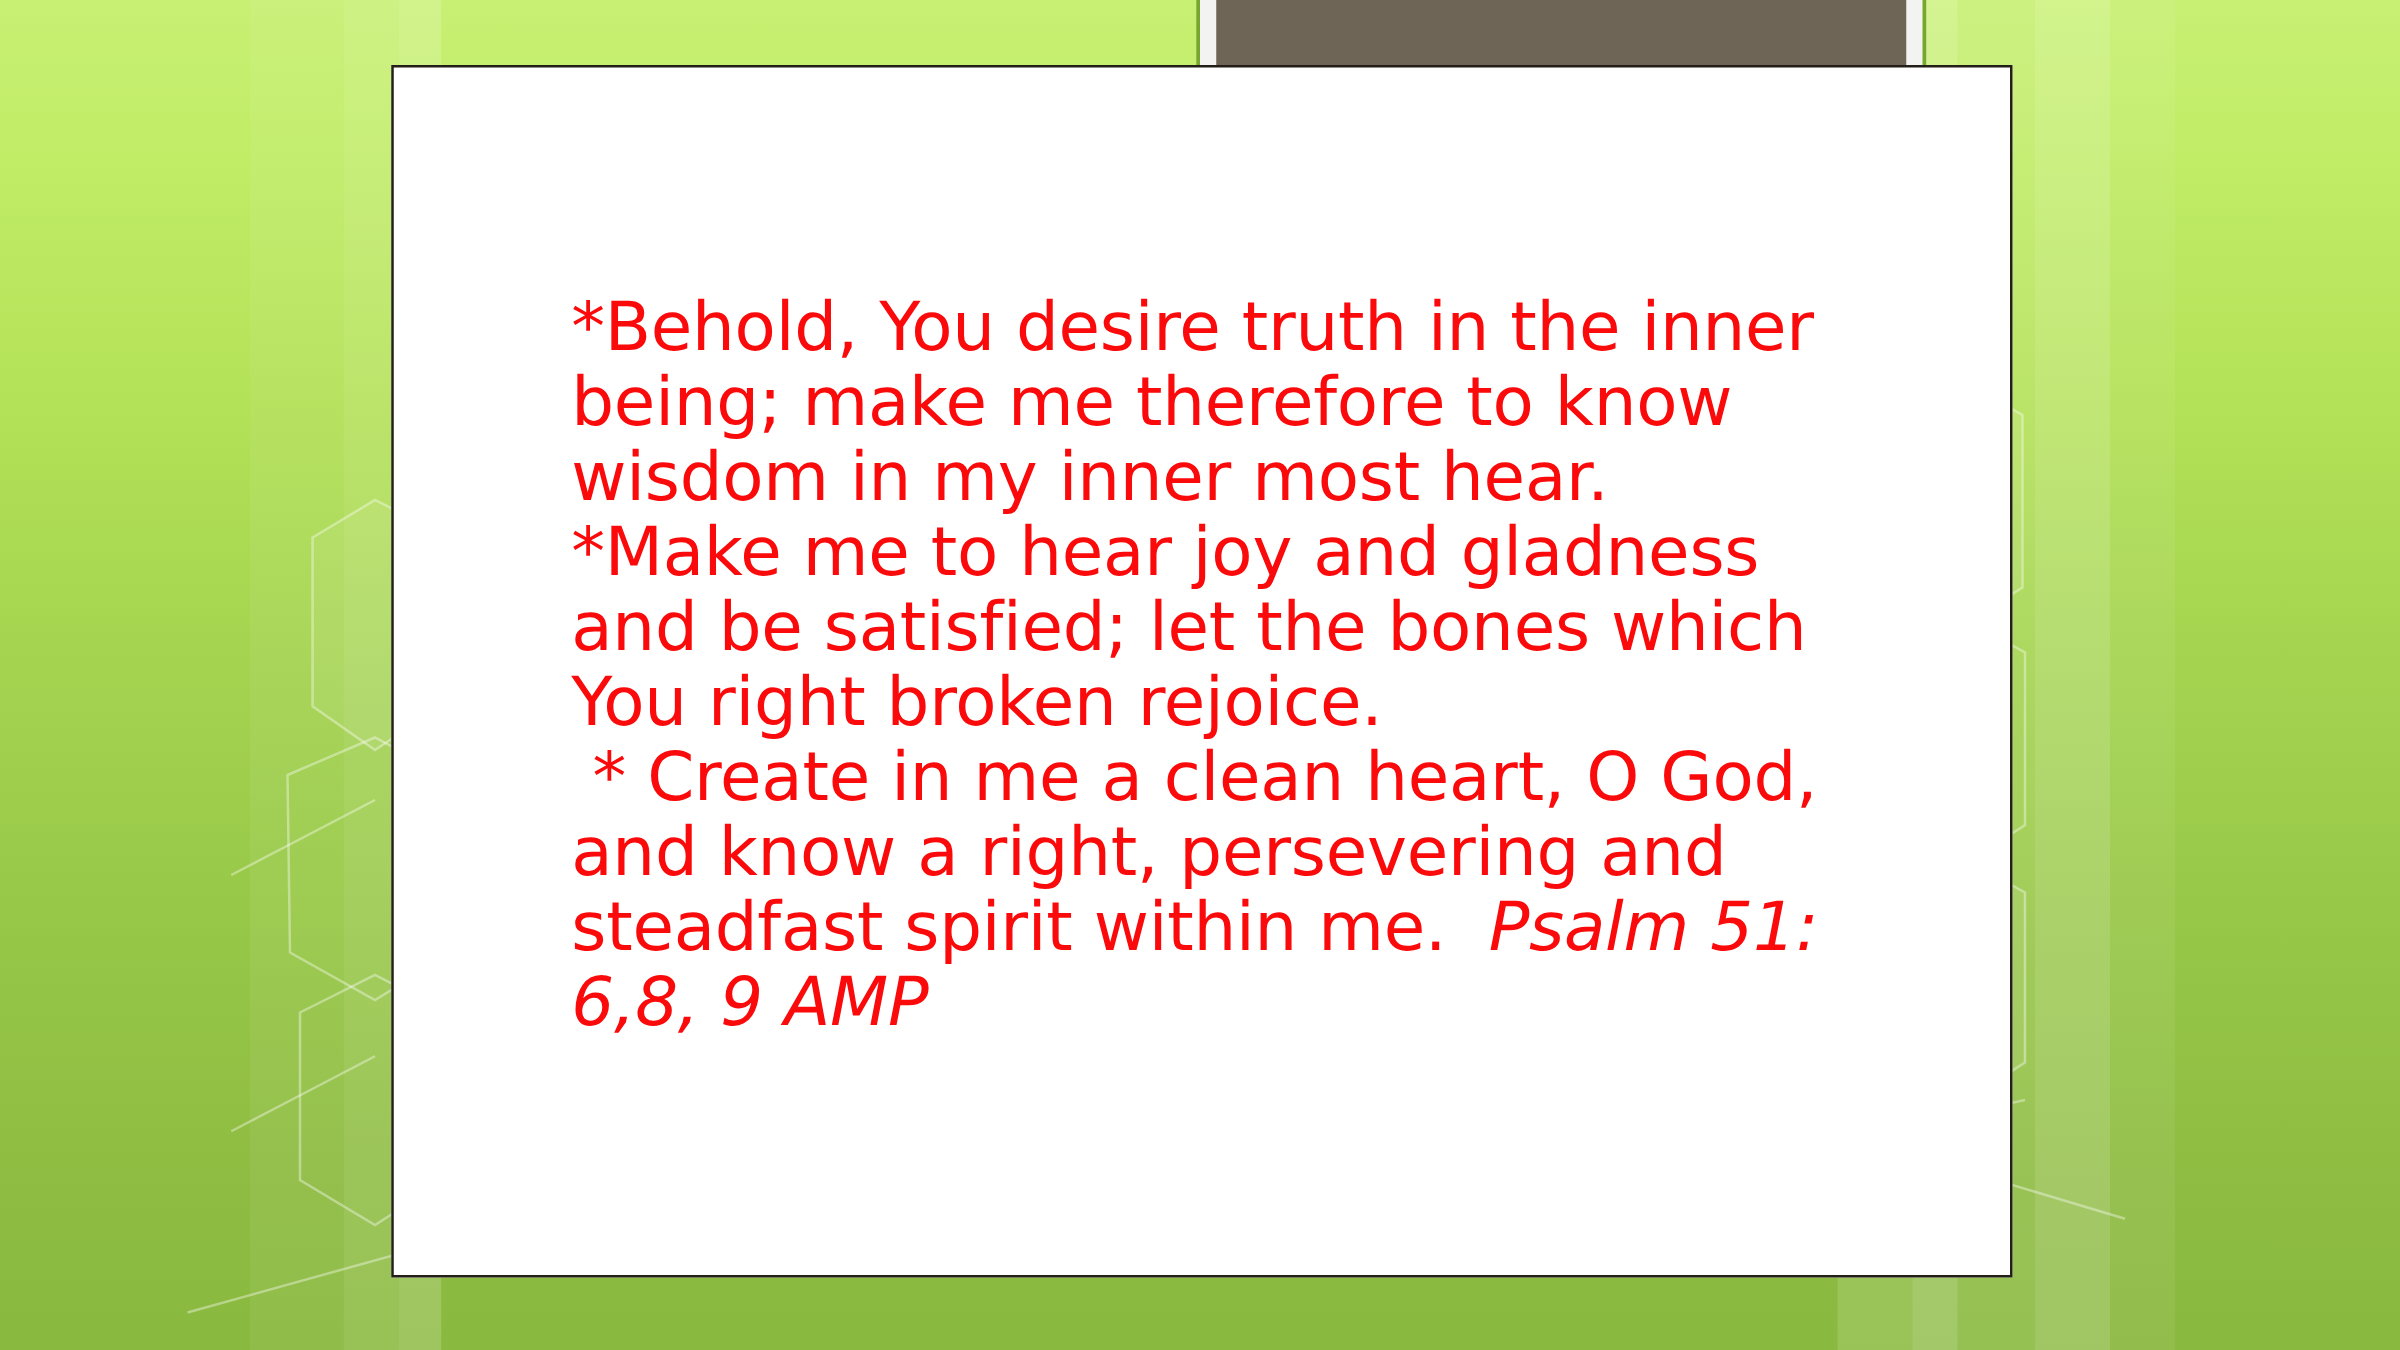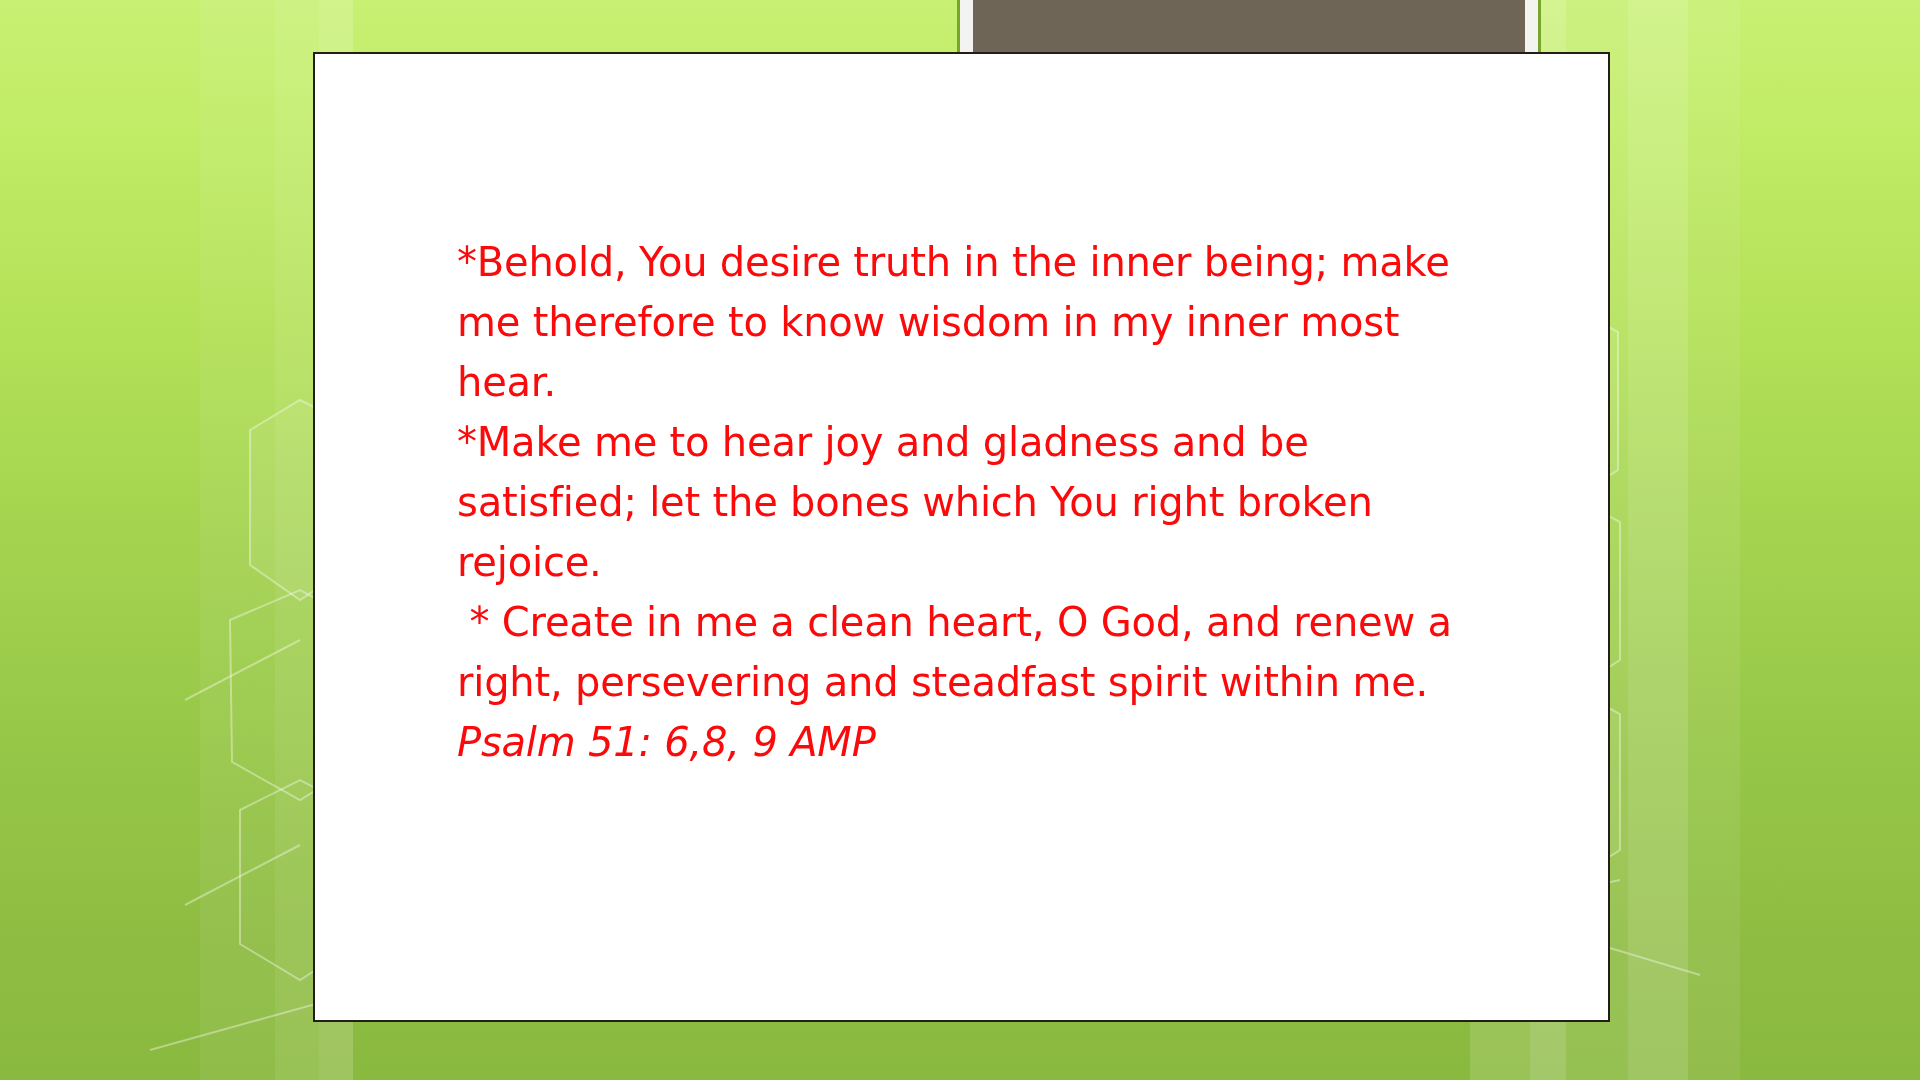--- a/index.html
+++ b/index.html
@@ -80,21 +80,21 @@
     border: 2px solid #231f18;
   }
 
   .body-text {
     position: absolute;
     left: 142px;
     top: 178px;
     width: 1030px;
     color: #fa0a0a;
     font-family: "DejaVu Sans", sans-serif;
-    font-size: 40px;
+    font-size: 54px;
     line-height: 60px;
     letter-spacing: -0.2px;
     font-weight: 400;
   }
 
   .para {
     margin: 0;
     white-space: pre-wrap;
   }
 
@@ -145,18 +145,18 @@
     <div class="frame-photo"></div>
   </div>
 
   <div class="content-card">
     <div class="body-text">
 
       <p class="para">*Behold, You desire truth in the inner being; make me therefore to know wisdom in my inner most hear.</p>
 
       <p class="para">*Make me to hear joy and gladness and be satisfied; let the bones which You right broken rejoice.</p>
 
-      <p class="para"><span> * Create in me a clean heart, O God, and renew a right, persevering and steadfast spirit within me.  </span><span class="citation">Psalm 51: 6,8, 9 AMP</span></p>
+      <p class="para"><span> * Create in me a clean heart, O God, and know a right, persevering and steadfast spirit within me.  </span><span class="citation">Psalm 51: 6,8, 9 AMP</span></p>
 
     </div>
   </div>
 
 </div>
 
 </body></html>

